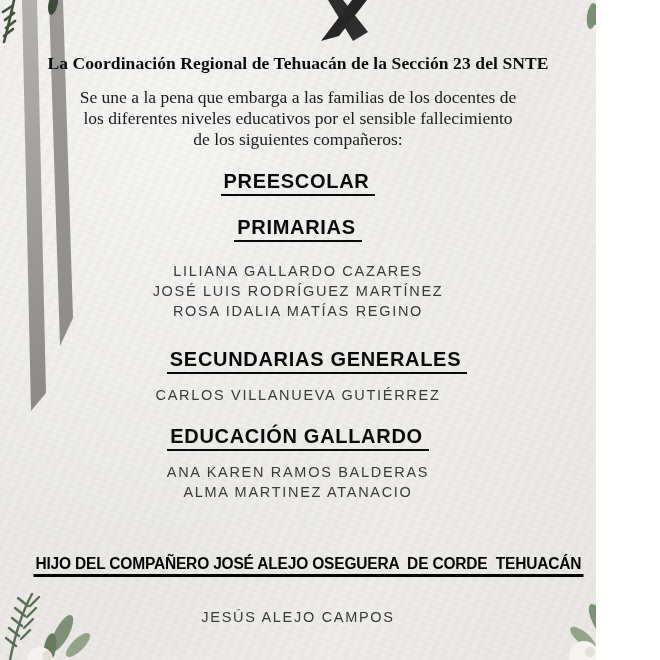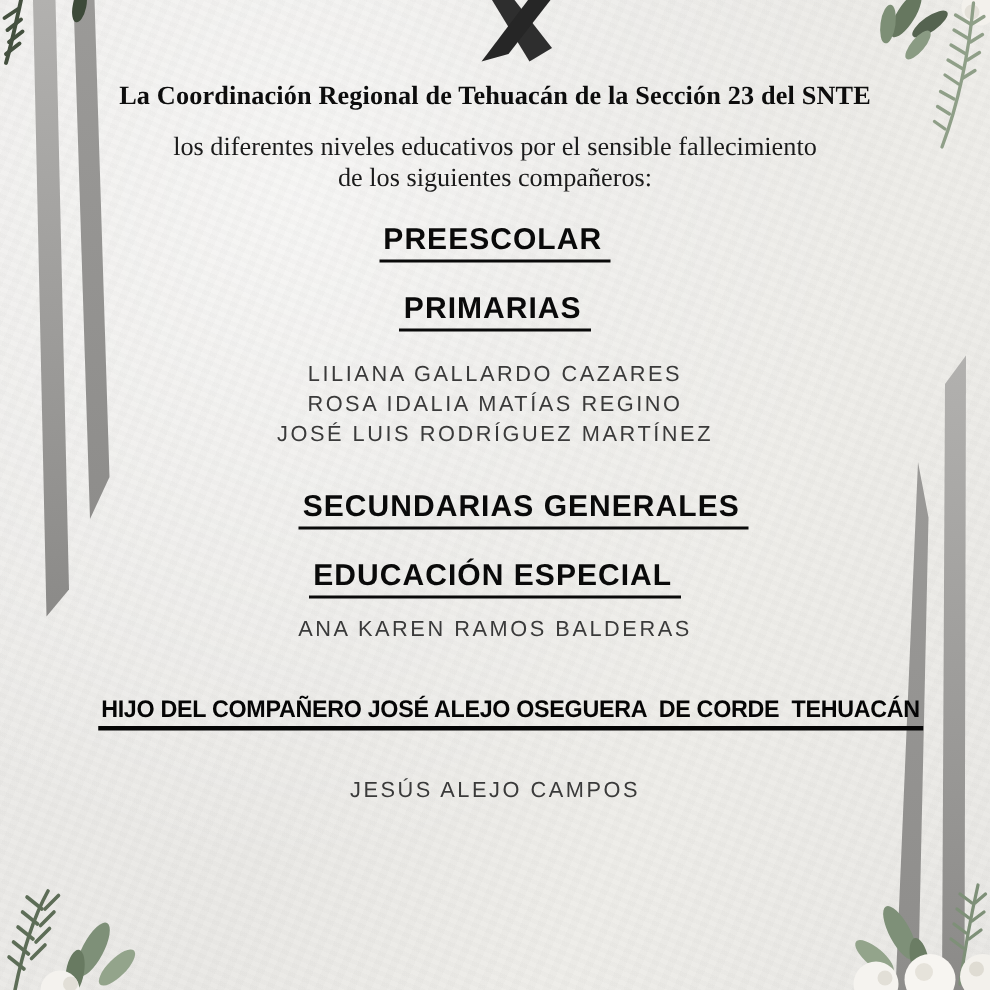--- a/index.html
+++ b/index.html
@@ -1,18 +1,18 @@
 <!DOCTYPE html>
 <html><head>
 <meta charset="utf-8">
 <style>
   html,body{margin:0;padding:0;}
   .poster{
     position:relative;
-    width:660px;height:660px;
+    width:596px;height:660px;
     background:
       radial-gradient(ellipse at 30% 20%, rgba(255,255,255,.55), rgba(255,255,255,0) 60%),
       linear-gradient(115deg, #edecea 0%, #eae9e6 45%, #eeede9 70%, #e9e8e5 100%);
     overflow:hidden;
     font-family:"Liberation Serif", serif;
   }
   .poster::after{ 
     content:"";position:absolute;inset:0;pointer-events:none;
     background:
       repeating-linear-gradient(23deg, rgba(0,0,0,.012) 0 3px, rgba(255,255,255,.012) 3px 6px),
@@ -40,21 +40,21 @@
     padding:0 6px 1px 3px;
   }
   .names{
     margin-top:11px;
     font-family:"Liberation Sans", sans-serif;
     font-size:14.5px;line-height:20px;letter-spacing:1.7px;
     color:#3a3a3a;
   }
   .names.block-left{margin-top:19px;}
   .names-inner{display:inline-block;text-align:center;}
-  .footer-heading-row{margin-top:35px;padding-left:20px;}
+  .footer-heading-row{margin-top:53px;padding-left:20px;}
   .footer-heading{
     display:inline-block;
     font-family:"Liberation Sans", sans-serif;
     font-weight:bold;font-size:16px;letter-spacing:-.2px;color:#050505;
     border-bottom:3px solid #050505;padding:0 2px 1px 2px;
     transform:scaleX(.97);transform-origin:center;
     white-space:pre-wrap;
   }
   .footer-name{margin-top:30px;}
 </style>
@@ -164,49 +164,54 @@
   <svg class="ribbon-wrap" width="660" height="50" viewBox="0 0 660 50" aria-hidden="true">
     <polygon points="328,0 343,0 368,32 353,41" fill="#2e2e2e"></polygon>
     <polygon points="352,0 367,0 339,36 321,41" fill="#262626"></polygon>
   </svg>
 
   <div class="content">
 
     <h1 class="title">La Coordinación Regional de Tehuacán de la Sección 23 del SNTE</h1>
 
     <div class="intro">
+      <div>Se une a la pena que embarga a las familias de los docentes de</div>
       <div>los diferentes niveles educativos por el sensible fallecimiento</div>
       <div>de los siguientes compañeros:</div>
     </div>
 
     <div class="heading-row">
       <span class="section-heading">PREESCOLAR</span>
     </div>
 
     <div class="heading-row">
       <span class="section-heading">PRIMARIAS</span>
     </div>
     <div class="names block-left">
       <div class="names-inner">
         <div>LILIANA GALLARDO CAZARES</div>
+        <div>JOSÉ LUIS RODRÍGUEZ MARTÍNEZ</div>
         <div>ROSA IDALIA MATÍAS REGINO</div>
-        <div>JOSÉ LUIS RODRÍGUEZ MARTÍNEZ</div>
       </div>
     </div>
 
     <div class="heading-row gap-lg">
       <span class="section-heading">SECUNDARIAS GENERALES</span>
     </div>
+    <div class="names">
+      <div>CARLOS VILLANUEVA GUTIÉRREZ</div>
+    </div>
 
     <div class="heading-row">
-      <span class="section-heading">EDUCACIÓN ESPECIAL</span>
+      <span class="section-heading">EDUCACIÓN GALLARDO</span>
     </div>
     <div class="names">
       <div class="names-inner">
         <div>ANA KAREN RAMOS BALDERAS</div>
+        <div>ALMA MARTINEZ ATANACIO</div>
       </div>
     </div>
 
     <div class="footer-heading-row">
       <span class="footer-heading">HIJO DEL COMPAÑERO JOSÉ ALEJO OSEGUERA  DE CORDE  TEHUACÁN</span>
     </div>
     <div class="names footer-name">
       <div>JESÚS ALEJO CAMPOS</div>
     </div>
 

